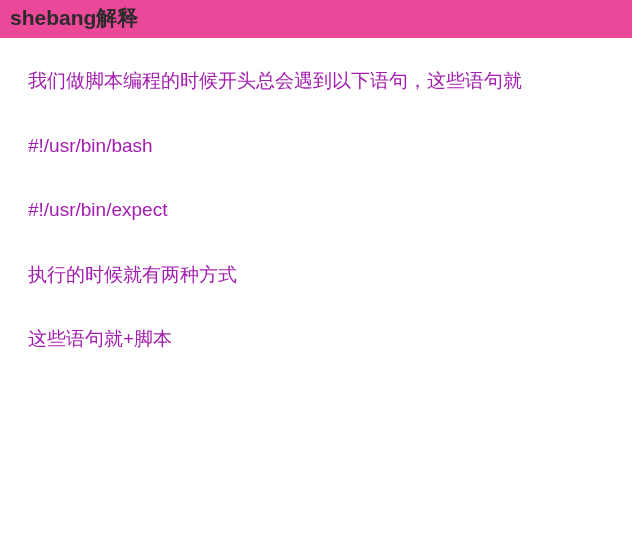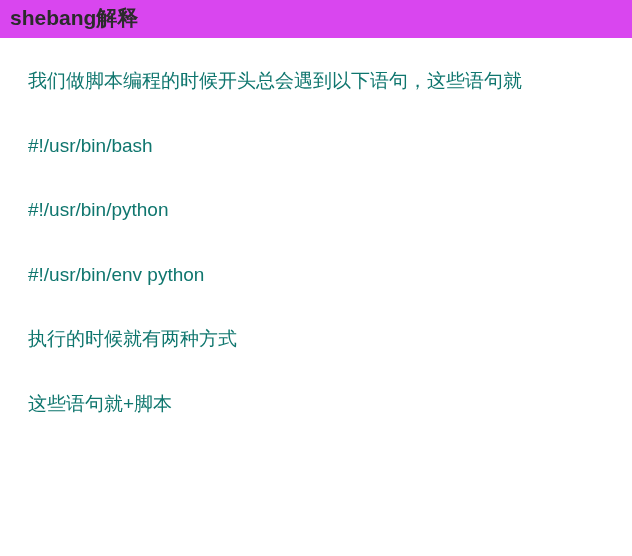--- a/index.html
+++ b/index.html
@@ -5,47 +5,46 @@
   html, body {
     margin: 0;
     padding: 0;
     width: 632px;
     font-family: "Helvetica Neue", Helvetica, Arial, "Microsoft YaHei", "PingFang SC", sans-serif;
     color: #333333;
     background: #ffffff;
     overflow-x: hidden;
   }
   .heading-bar {
-    background: #d946ef;
+    background: #ec4899;
     padding: 4px 10px 6px 10px;
     font-size: 21px;
     font-weight: bold;
     color: #2b2b2b;
     margin: 0 0 30px 0;
     white-space: nowrap;
   }
   .content {
     padding: 0 0 0 28px;
   }
   .para {
     font-size: 19px;
     line-height: 1.4;
     margin: 0 0 38px 0;
     white-space: nowrap;
-    color: #0f766e;
+    color: #a21caf;
   }
   .last {
     margin-bottom: 0;
   }
 </style>
 </head>
 <body>
 
 <div class="heading-bar">shebang解释</div>
 
 <div class="content">
   <p class="para">我们做脚本编程的时候开头总会遇到以下语句，这些语句就</p>
   <p class="para">#!/usr/bin/bash</p>
-  <p class="para">#!/usr/bin/python</p>
-  <p class="para">#!/usr/bin/env python</p>
+  <p class="para">#!/usr/bin/expect</p>
   <p class="para">执行的时候就有两种方式</p>
   <p class="para">这些语句就+脚本</p>
 </div>
 
 </body></html>

